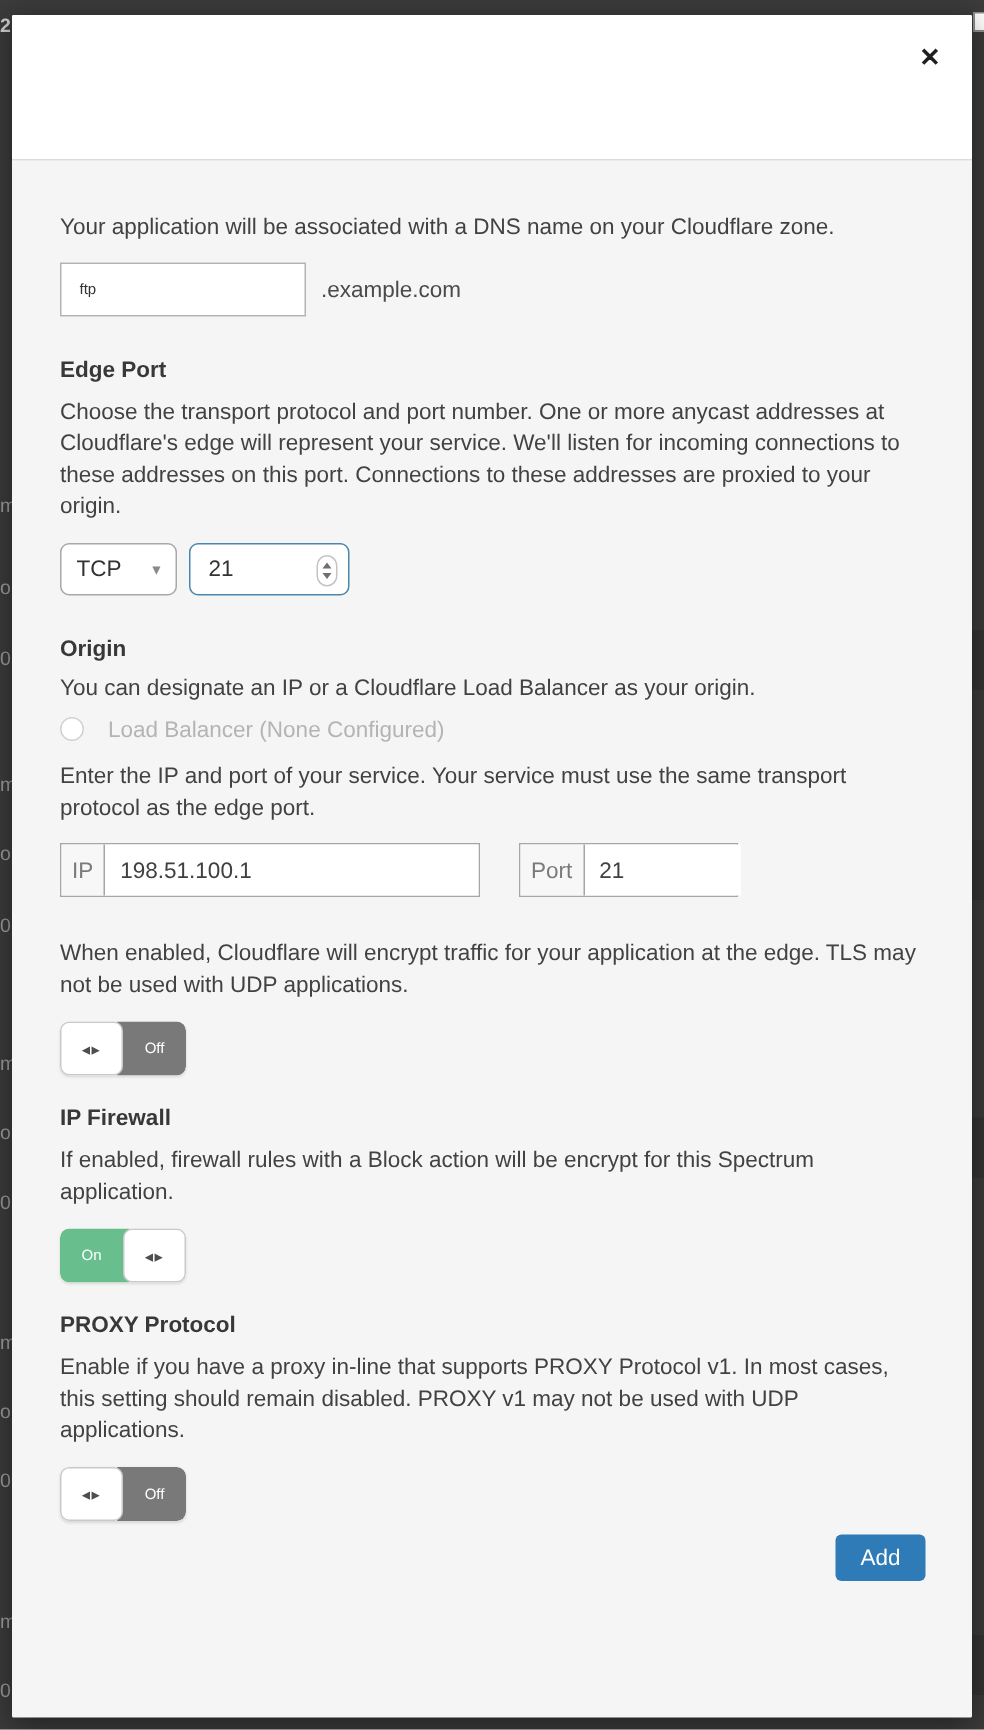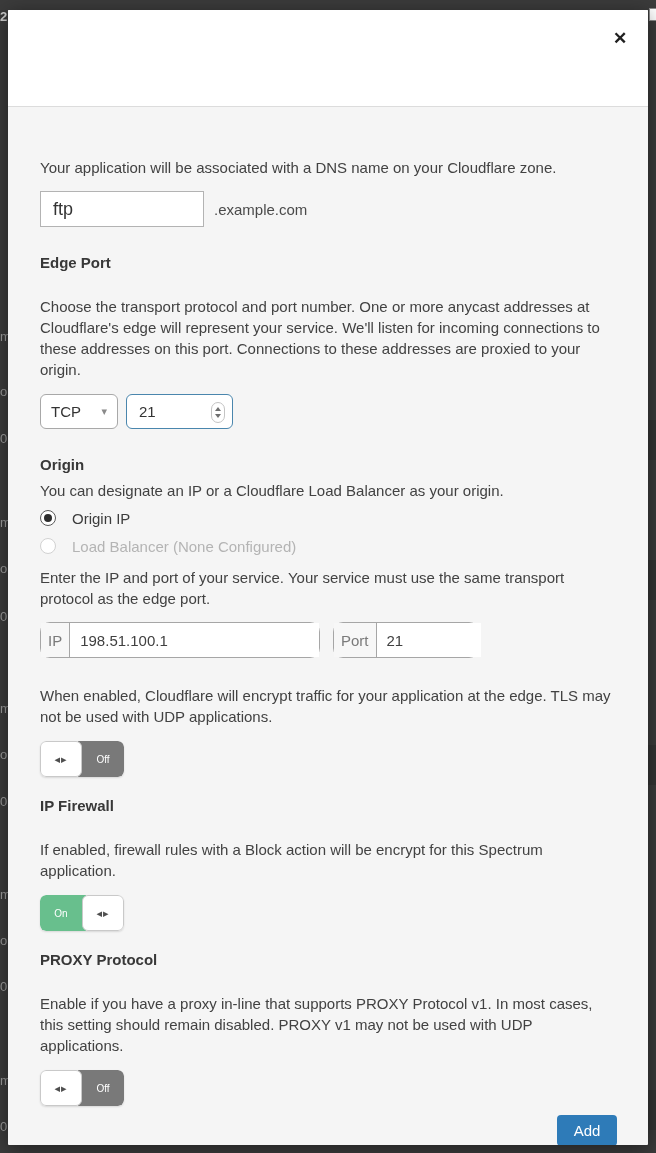--- a/index.html
+++ b/index.html
@@ -35,27 +35,27 @@
   }
   .modal-title { font-size:20px; font-weight:400; color:#3a3a3a; letter-spacing:.2px; }
   .close-btn {
     position:absolute; top:15px; right:14px; width:28px; height:28px;
     background:none; border:none; cursor:pointer;
     font-size:17px; font-weight:bold; color:#1f1f1f; line-height:28px; text-align:center;
   }
   .modal-body { padding:26px 32px 0 32px; }
 
   .section-heading { font-size:15px; font-weight:bold; color:#383838; line-height:18px; }
-  .section-desc  { font-size:15px; color:#424242; line-height:21px; max-width:580px; margin-top:24px; }
+  .section-desc  { font-size:15px; color:#424242; line-height:21px; max-width:580px; margin-top:8px; }
 
   
   .domain-row { display:flex; align-items:center; margin-top:13px; }
   .text-input {
     height:36px; border:1px solid #b3b3b3; border-radius:0; background:#fff;
-    font-family:"Liberation Sans",sans-serif; font-size:18px; color:#333;
+    font-family:"Liberation Sans",sans-serif; font-size:10px; color:#333;
     padding:0 12px; outline:none;
   }
   .domain-input { width:164px; }
   .domain-suffix { font-size:15px; color:#4a4a4a; margin-left:10px; }
 
   .section-gap { margin-top:27px; }
   .section-gap-sm { margin-top:20px; }
 
   
   .edgeport-row { display:flex; align-items:center; margin-top:14px; }
@@ -93,32 +93,32 @@
   .radio-circle.checked::after {
     content:""; position:absolute; left:3px; top:3px; width:8px; height:8px;
     border-radius:50%; background:#2d2d2d;
   }
   .radio-circle.disabled { border-color:#d2d2d2; }
   .radio-label { font-size:15px; color:#3d3d3d; margin-left:16px; }
   .radio-label.disabled { color:#b4b4b4; }
 
   
   .ipport-row { display:flex; align-items:center; margin-top:13px; }
-  .addon-group { display:flex; height:36px; border:1px solid #a6a6a6; border-radius:10px; background:#fff; }
+  .addon-group { display:flex; height:36px; border:1px solid #a6a6a6; border-radius:0; background:#fff; }
   .addon-label {
     background:#f7f7f7; border-right:1px solid #a6a6a6; color:#7a7a7a;
     font-size:15px; display:flex; align-items:center; padding:0 7px; flex:none;
   }
   .addon-input {
     border:none; outline:none; font-family:"Liberation Sans",sans-serif;
     font-size:15px; color:#404040; padding:0 10px; background:#fff;
   }
   .ip-group { width:280px; }
   .ip-group .addon-input { width:250px; }
-  .port-group { width:146px; margin-left:13px; }
+  .port-group { width:146px; margin-left:26px; }
   .port-group .addon-input { width:104px; }
 
   
   .toggle {
     margin-top:14px; width:84px; height:36px; border-radius:6px;
     display:flex; overflow:hidden; cursor:pointer;
     box-shadow:0 1px 2px rgba(0,0,0,.12);
   }
   .toggle-handle {
     width:42px; background:#fff; border:1px solid #c9c9c9; border-radius:6px;
@@ -198,24 +198,20 @@
           </span>
         </div>
       </div>
     </div>
 
     <div class="section-gap">
       <div class="section-heading">Origin</div>
       <div class="section-desc" style="margin-top:6px">You can designate an IP or a Cloudflare Load Balancer as your origin.</div>
 
       <div class="radio-row">
-        <span class="radio-circle checked"></span>
-        <span class="radio-label">Origin IP</span>
-      </div>
-      <div class="radio-row">
         <span class="radio-circle disabled"></span>
         <span class="radio-label disabled">Load Balancer (None Configured)</span>
       </div>
 
       <div class="section-desc" style="margin-top:10px">Enter the IP and port of your service. Your service must use the same transport protocol as the edge port.</div>
 
       <div class="ipport-row">
         <div class="addon-group ip-group">
           <span class="addon-label">IP</span>
           <input class="addon-input" value="198.51.100.1" style="">

